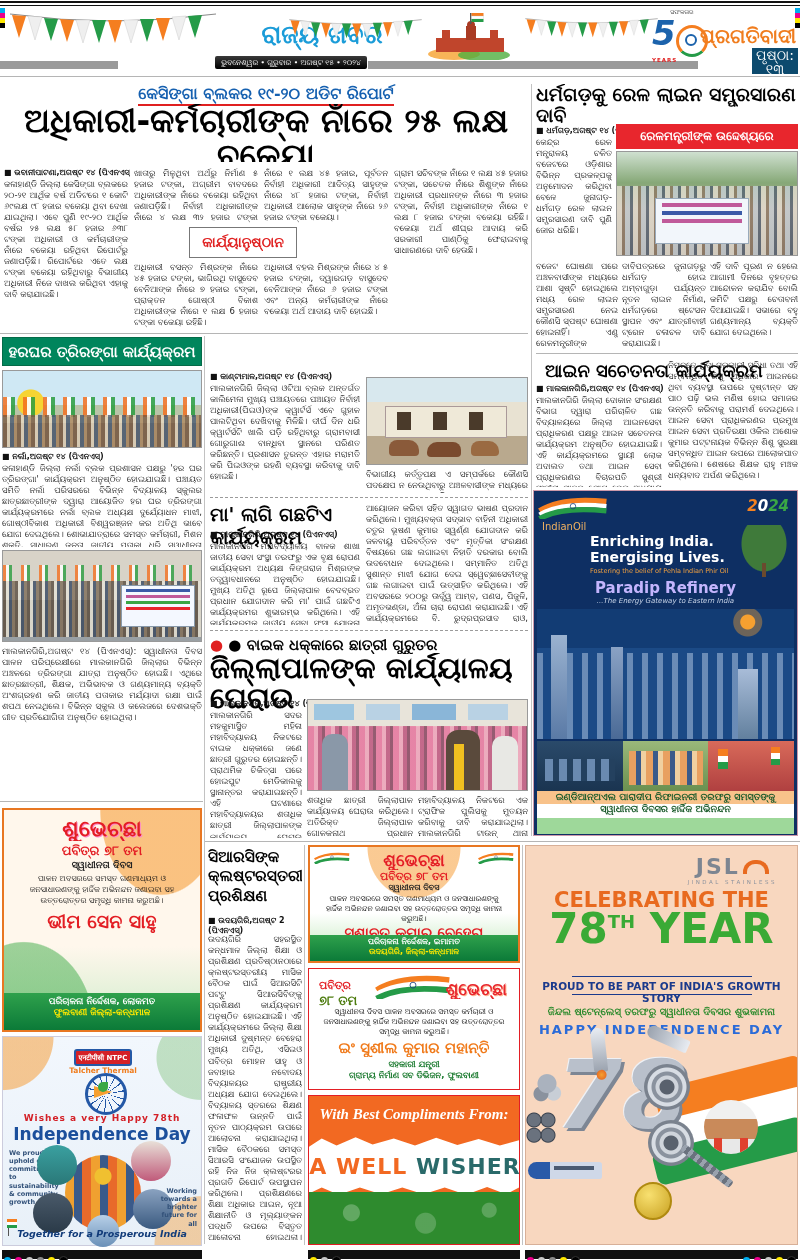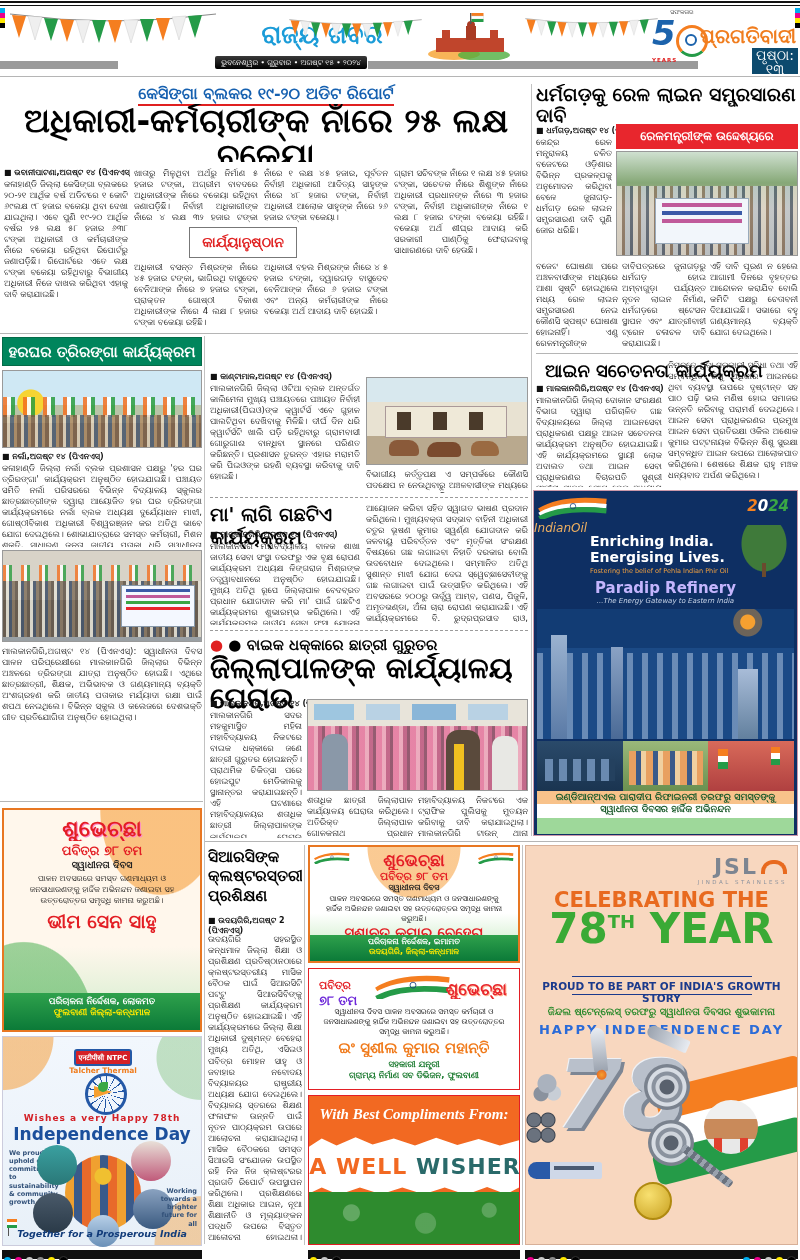--- a/index.html
+++ b/index.html
@@ -105,21 +105,21 @@
   </div>
   <div class="a hl" style="left:700px;top:24px;width:98px;font-size:20px;color:#f07d1e;white-space:nowrap">ପ୍ରଗତିବାଦୀ</div>
   <div class="a center" style="left:752px;top:48px;width:46px;height:26px;background:#0c4a6e;color:#fff;font-size:14px;line-height:14px;overflow:hidden">ପୃଷ୍ଠା: ୧୩</div>
   <div class="a rule" style="left:0;top:76px;width:800px;height:1px"></div>
 
   <div class="a kicker" style="left:4px;top:84px;width:524px"><span>କେସିଙ୍ଗା ବ୍ଲକର ୧୯-୨୦ ଅଡିଟ ରିପୋର୍ଟ</span></div>
   <div class="a hl center" style="left:4px;top:104px;width:524px;height:58px;font-size:33px;line-height:1.05">ଅଧିକାରୀ-କର୍ମଚାରୀଙ୍କ ନାଁରେ ୨୫ ଲକ୍ଷ ବକେୟା</div>
   <div class="a byline" style="left:4px;top:168px;width:126px">■ ଭବାନୀପାଟଣା,ଅଗଷ୍ଟ ୧୪ (ପିଏନଏସ୍)</div>
   <div class="a txt" style="left:4px;top:179px;width:124px;height:152px">କଳାହାଣ୍ଡି ଜିଲ୍ଲା କେସିଙ୍ଗା ବ୍ଲକରେ ୨୦-୨୧ ଆର୍ଥିକ ବର୍ଷ ଅଡିଟରେ ୧ କୋଟି ୬୯ଲକ୍ଷ ୯୮ ହଜାର ବକେୟା ଥିବା ଦେଖା ଯାଇଥିଲା। ଏବେ ପୁଣି ୧୯-୨୦ ଆର୍ଥିକ ବର୍ଷର ୨୫ ଲକ୍ଷ ୫୮ ହଜାର ୬୩୮ ଟଙ୍କା ଅଧିକାରୀ ଓ କର୍ମଚାରୀଙ୍କ ନାଁରେ ବକେୟା ରହିଥିବା ରିପୋର୍ଟରୁ ଜଣାପଡ଼ିଛି। ରିପୋର୍ଟରେ ଏତେ ଲକ୍ଷ ଟଙ୍କା ବକେୟା ରହିଥିବାରୁ ବିଭାଗୀୟ ଅଧିକାରୀ ନିଜେ ଦାଖଲ କରିଥିବା ଏହାକୁ ଦାବି କରାଯାଇଛି।</div>
   <div class="a txt" style="left:134px;top:168px;width:124px;height:56px">ଖାତାରୁ ମିଳୁଥିବା ଅର୍ଥରୁ ନିର୍ମାଣ ୫ ହଜାର ଟଙ୍କା, ଅଗ୍ରୀମ ବାବଦରେ ଅଧିକାରୀଙ୍କ ନାଁରେ ବକେୟା ରହିଥିବା ଜଣାପଡ଼ିଛି। ନିର୍ବାହୀ ଅଧିକାରୀଙ୍କ ନାଁରେ ୪ ଲକ୍ଷ ୩୨ ହଜାର ଟଙ୍କା ବକେୟା ଅଛି।</div>
-  <div class="a txt" style="left:134px;top:262px;width:124px;height:69px">ଅଧିକାରୀ ବସନ୍ତ ମିଶ୍ରଙ୍କ ନାଁରେ ୪୫ ହଜାର ଟଙ୍କା, ଭାଗିରଥି ବାସୁଦେବ ବେନିଆଙ୍କ ନାଁରେ ୭ ହଜାର ଟଙ୍କା, ପ୍ରାକ୍ତନ ଗୋଷ୍ଠୀ ବିକାଶ ଅଧିକାରୀଙ୍କ ନାଁରେ 4 ଲକ୍ଷ ୮ ହଜାର ଟଙ୍କା ବକେୟା ରହିଛି।</div>
+  <div class="a txt" style="left:134px;top:262px;width:124px;height:69px">ଅଧିକାରୀ ବସନ୍ତ ମିଶ୍ରଙ୍କ ନାଁରେ ୪୫ ହଜାର ଟଙ୍କା, ଭାଗିରଥି ବାସୁଦେବ ବେନିଆଙ୍କ ନାଁରେ ୭ ହଜାର ଟଙ୍କା, ପ୍ରାକ୍ତନ ଗୋଷ୍ଠୀ ବିକାଶ ଅଧିକାରୀଙ୍କ ନାଁରେ ୧ ଲକ୍ଷ 6 ହଜାର ଟଙ୍କା ବକେୟା ରହିଛି।</div>
   <div class="a hl center" style="left:189px;top:227px;width:108px;height:31px;border:1px solid #777;background:#fff;color:#e02020;font-size:14px;line-height:29px;z-index:3">କାର୍ଯ୍ୟାନୁଷ୍ଠାନ ଦାବି</div>
   <div class="a txt" style="left:264px;top:168px;width:124px;height:56px">ନାଁରେ ୧ ଲକ୍ଷ ୪୫ ହଜାର, ପୂର୍ବତନ ନିର୍ବାହୀ ଅଧିକାରୀ ଆଦିତ୍ୟ ସାହୁଙ୍କ ନାଁରେ ୪୮ ହଜାର ଟଙ୍କା, ନିର୍ବାହୀ ଅଧିକାରୀ ଆଲୋକ ସାହୁଙ୍କ ନାଁରେ ୨୬ ହଜାର ଟଙ୍କା ବକେୟା।</div>
   <div class="a txt" style="left:264px;top:262px;width:124px;height:69px">ଅଧିକାରୀ ବହଲ ମିଶ୍ରଙ୍କ ନାଁରେ ୪ ୫ ହଜାର ଟଙ୍କା, ଦ୍ୱାରଗଡ଼ ବାସୁଦେବ ବେନିଆଙ୍କ ନାଁରେ ୬ ହଜାର ଟଙ୍କା ଏବଂ ଅନ୍ୟ କର୍ମଚାରୀଙ୍କ ନାଁରେ ବକେୟା ଅର୍ଥ ଆଦାୟ ଦାବି ହୋଇଛି।</div>
   <div class="a txt" style="left:394px;top:168px;width:134px;height:163px">ଗ୍ରାମ ସଚିବଙ୍କ ନାଁରେ ୧ ଲକ୍ଷ ୪୫ ହଜାର ଟଙ୍କା, ସଚେତକ ନାଁରେ ଶିଶୁଙ୍କ ନାଁରେ ଅଧିକାରୀ ପ୍ରଧାନଙ୍କ ନାଁରେ ୩ ହଜାର ଟଙ୍କା, ନିର୍ବାହୀ ଅଧିକାରୀଙ୍କ ନାଁରେ ୧ ଲକ୍ଷ ୮ ହଜାର ଟଙ୍କା ବକେୟା ରହିଛି। ବକେୟା ଅର୍ଥ ଶୀଘ୍ର ଆଦାୟ କରି ସରକାରୀ ପାଣ୍ଠିକୁ ଫେରାଇବାକୁ ସାଧାରଣରେ ଦାବି ହେଉଛି।</div>
 
   <div class="a vrule" style="left:531px;top:84px;width:1px;height:752px"></div>
   <div class="a vrule" style="left:204px;top:336px;width:1px;height:908px"></div>
   <div class="a rule" style="left:0;top:333px;width:528px;height:1px"></div>
 
   <div class="a hl" style="left:536px;top:84px;width:262px;height:40px;font-size:19px;line-height:1.08">ଧର୍ମଗଡ଼କୁ ରେଳ ଲାଇନ ସମ୍ପ୍ରସାରଣ ଦାବି</div>
@@ -203,21 +203,21 @@
     <div style="position:absolute;left:184px;top:36px;width:26px;height:56px;background:#e8e8e4;border-radius:10px 10px 0 0"></div>
   </div>
   <div class="a txt" style="left:307px;top:795px;width:106px;height:43px">ଶତାଧିକ ଛାତ୍ରୀ ଜିଲ୍ଲାପାଳ କାର୍ଯ୍ୟାଳୟ ଘେରାଉ କରିଥିଲେ। ଅତିରିକ୍ତ ଜିଲ୍ଲାପାଳ ଗୋଳକନାଥ ପ୍ରଧାନ ଛାତ୍ରୀମାନଙ୍କୁ ଭେଟି ରାସ୍ତାରେ ସ୍ପିଡ୍‌ବ୍ରେକର ବସାଇବା ପ୍ରତିଶ୍ରୁତି ଦେଇଥିଲେ।</div>
   <div class="a txt" style="left:418px;top:795px;width:110px;height:43px">ମହାବିଦ୍ୟାଳୟ ନିକଟରେ ଏକ ଟ୍ରାଫିକ ପୁଲିସକୁ ମୁତୟନ କରିବାକୁ ଦାବି କରାଯାଇଥିଲା। ମାଲକାନଗିରି ଟାଉନ୍ ଥାନା ଅଧିକାରୀ ଘଟଣାସ୍ଥଳରେ ପହଞ୍ଚି ବାଇକ ଚାଳକଙ୍କୁ ଅଟକ ରଖିଛନ୍ତି।</div>
 
   <div class="a" style="left:533px;top:490px;width:265px;height:346px;border:1px solid #c9a;background:#0e2f63">
     <svg style="position:absolute;left:4px;top:4px" width="70" height="24">
         <use href="#ribbonflag"></use>
       </svg>
     <div style="position:absolute;right:8px;top:6px;font-weight:bold;font-style:italic;font-size:15px"><span style="color:#f58220">2</span><span style="color:#fff">0</span><span style="color:#3aa745">2</span><span style="color:#3aa745">4</span></div>
-    <div style="position:absolute;left:0;top:30px;font-size:12px;color:#f0b060;font-style:italic">IndianOil</div>
+    <div style="position:absolute;left:8px;top:30px;font-size:10px;color:#f0b060;">IndianOil</div>
     <div style="position:absolute;left:56px;top:42px;color:#fff;font-weight:bold;font-size:14px">Enriching India.</div>
     <div style="position:absolute;left:56px;top:58px;color:#fff;font-weight:bold;font-size:14px">Energising Lives.</div>
     <div style="position:absolute;left:56px;top:76px;color:#f0a040;font-size:6.5px">Fostering the belief of Pehla Indian Phir Oil</div>
     <div style="position:absolute;right:6px;top:34px;width:54px;height:52px;background:radial-gradient(ellipse at 50% 36%, #3f7a3a 0 22px, transparent 23px);">
         <div style="position:absolute;left:25px;top:38px;width:4px;height:14px;background:#6a4a2e"></div>
       </div>
     <div style="position:absolute;left:0;top:88px;width:100%;text-align:center;color:#c4b5fd;font-weight:bold;font-size:15px">Paradip Refinery</div>
     <div style="position:absolute;left:0;top:106px;width:100%;text-align:center;color:#c8d4e8;font-style:italic;font-size:7px">...The Energy Gateway to Eastern India</div>
     <div style="position:absolute;left:3px;top:118px;width:257px;height:130px;background:
         radial-gradient(circle at 82% 10%, #f6a030 0 7px, rgba(246,160,48,.4) 8px 14px, transparent 15px),
@@ -322,21 +322,21 @@
     <div class="center" style="font-size:7.5px;margin:1px 10px;line-height:1.3">ପାଳନ ଅବସରରେ ସମସ୍ତ ଗଣମାଧ୍ୟମ ଓ ଜନସାଧାରଣଙ୍କୁ ହାର୍ଦ୍ଦିକ ଅଭିନନ୍ଦନ ଜଣାଇବା ସହ ଉତ୍ତରୋତ୍ତର ସମୃଦ୍ଧି କାମନା କରୁଅଛି।</div>
     <div class="hl center" style="font-size:15px;color:#e31e24">ସୁଶାନ୍ତ କୁମାର ବେହେରା</div>
     <div class="greenband" style="position:absolute;left:0;bottom:0;width:100%;height:24px;font-size:8px;padding-top:2px">
       <div>ପରିଚାଳନା ନିର୍ଦ୍ଦେଶକ, ଇମାମତ</div>
       <div style="color:#ffe800">ଉଦୟଗିରି, ଜିଲ୍ଲା-କନ୍ଧମାଳ</div>
     </div>
   </div>
 
   <div class="a" style="left:308px;top:968px;width:212px;height:122px;border:1px solid #e31e24;background:#fff">
     <div class="hl" style="position:absolute;left:10px;top:10px;font-size:11px;color:#e31e24">ପବିତ୍ର</div>
-    <div class="hl" style="position:absolute;left:10px;top:24px;font-size:13px;color:#6d28d9">୭୮ ତମ</div>
+    <div class="hl" style="position:absolute;left:10px;top:24px;font-size:13px;color:#4d7c0f">୭୮ ତମ</div>
     <svg style="position:absolute;left:66px;top:4px" width="76px" height="26">
         <use href="#ribbonflag"></use>
       </svg>
     <div class="hl" style="position:absolute;right:12px;top:10px;font-size:17px;color:#e8262d;text-shadow:1px 1px 0 #fb9">ଶୁଭେଚ୍ଛା</div>
     <div class="center" style="position:absolute;left:0;top:38px;width:100%;font-size:7.5px;line-height:1.35;padding:0 12px;box-sizing:border-box">ସ୍ୱାଧୀନତା ଦିବସ ପାଳନ ଅବସରରେ ସମସ୍ତ କର୍ମଚାରୀ ଓ ଜନସାଧାରଣଙ୍କୁ ହାର୍ଦ୍ଦିକ ଅଭିନନ୍ଦନ ଜଣାଇବା ସହ ଉତ୍ତରୋତ୍ତର ସମୃଦ୍ଧି କାମନା କରୁଅଛି।</div>
     <div class="hl center" style="position:absolute;left:0;top:70px;width:100%;font-size:15px;color:#f07a1a">ଇଂ ସୁଶୀଲ କୁମାର ମହାନ୍ତି</div>
     <div class="hl center" style="position:absolute;left:0;top:90px;width:100%;font-size:8.5px;color:#1a7a2e">ସହକାରୀ ଯନ୍ତ୍ରୀ</div>
     <div class="hl center" style="position:absolute;left:0;top:101px;width:100%;font-size:8.5px;color:#1a7a2e">ଗ୍ରାମ୍ୟ ନିର୍ମାଣ ସବ ଡିଭିଜନ, ଫୁଲବାଣୀ</div>
   </div>
 
@@ -346,21 +346,21 @@
     </div>
     <div style="padding-top:10px;text-align:center;color:#fff;font-family:'Liberation Serif',serif;font-style:italic;font-weight:bold;font-size:15px">With Best Compliments From:</div>
     <div style="position:absolute;left:0;bottom:0;width:212px;height:52px;background:
         radial-gradient(circle at 20% 40%, rgba(255,255,255,.25) 0 8px, transparent 9px),
         radial-gradient(circle at 55% 60%, rgba(255,255,255,.2) 0 10px, transparent 11px),
         radial-gradient(circle at 85% 35%, rgba(255,255,255,.22) 0 7px, transparent 8px),
         #2e8b2e"></div>
   </div>
 
   <div class="a" style="left:525px;top:845px;width:273px;height:400px;background:#f8d7bf;border:1px solid #d8b098;overflow:hidden">
-    <div style="position:absolute;right:10px;top:8px;text-align:right">
+    <div style="position:absolute;right:20px;top:8px;text-align:center">
       <span style="font-size:22px;font-weight:bold;color:#7d8591;letter-spacing:2px">JSL</span><span style="display:inline-block;width:18px;height:10px;border:4px solid #e86a1f;border-bottom:none;border-radius:12px 12px 0 0;margin-left:3px"></span>
       <div style="font-size:5.5px;color:#8a929e;letter-spacing:2.5px">JINDAL STAINLESS</div>
     </div>
     <div class="hl center" style="position:absolute;left:0;top:42px;width:100%;font-size:21px;color:#e86a1f">CELEBRATING THE</div>
     <div class="hl center" style="position:absolute;left:0;top:62px;width:100%;font-size:42px;color:#3aaa35;line-height:1"><span>78</span><sup style="font-size:18px">TH</sup> <span>YEAR</span></div>
     <div style="position:absolute;left:46px;top:130px;width:180px;height:1px;background:#1b3a8c"></div>
     <div class="hl center" style="position:absolute;left:0;top:134px;width:100%;font-size:10.5px;color:#1b3a8c">PROUD TO BE PART OF INDIA'S GROWTH STORY</div>
     <div style="position:absolute;left:46px;top:148px;width:180px;height:1px;background:#1b3a8c"></div>
     <div class="hl center" style="position:absolute;left:0;top:160px;width:100%;font-size:10px;color:#2e8b2e">ଜିନ୍ଦଲ ଷ୍ଟେନ୍‌ଲେସ୍ ତରଫରୁ ସ୍ୱାଧୀନତା ଦିବସର ଶୁଭକାମନା</div>
     <div class="hl center" style="position:absolute;left:0;top:176px;width:100%;font-size:13px;color:#2b6bd8;letter-spacing:2px">HAPPY INDEPENDENCE DAY</div>

